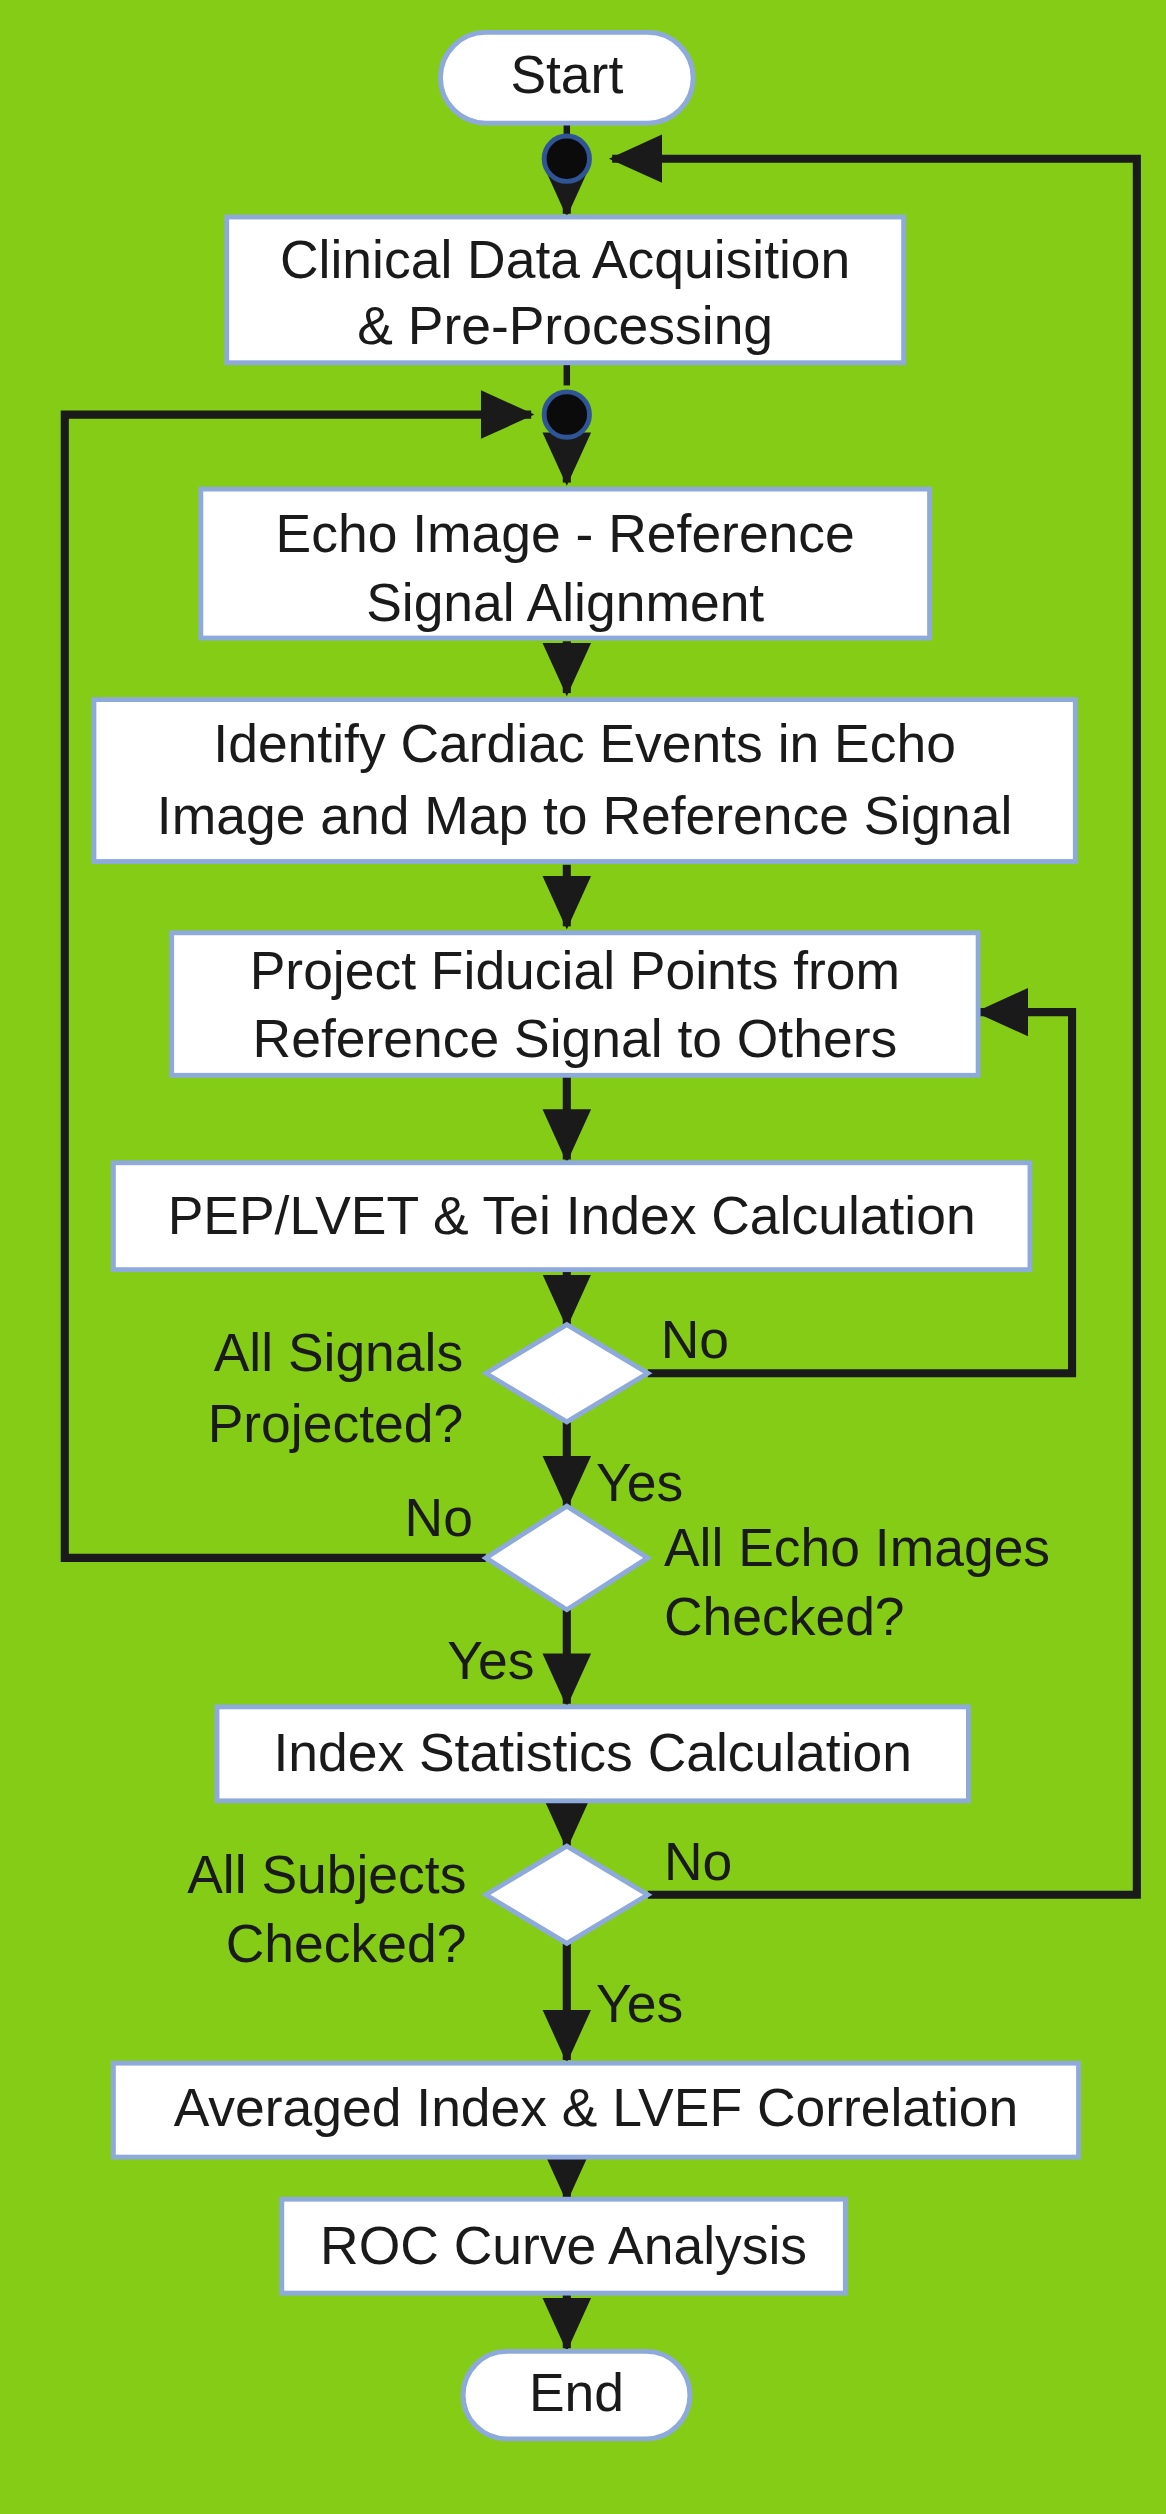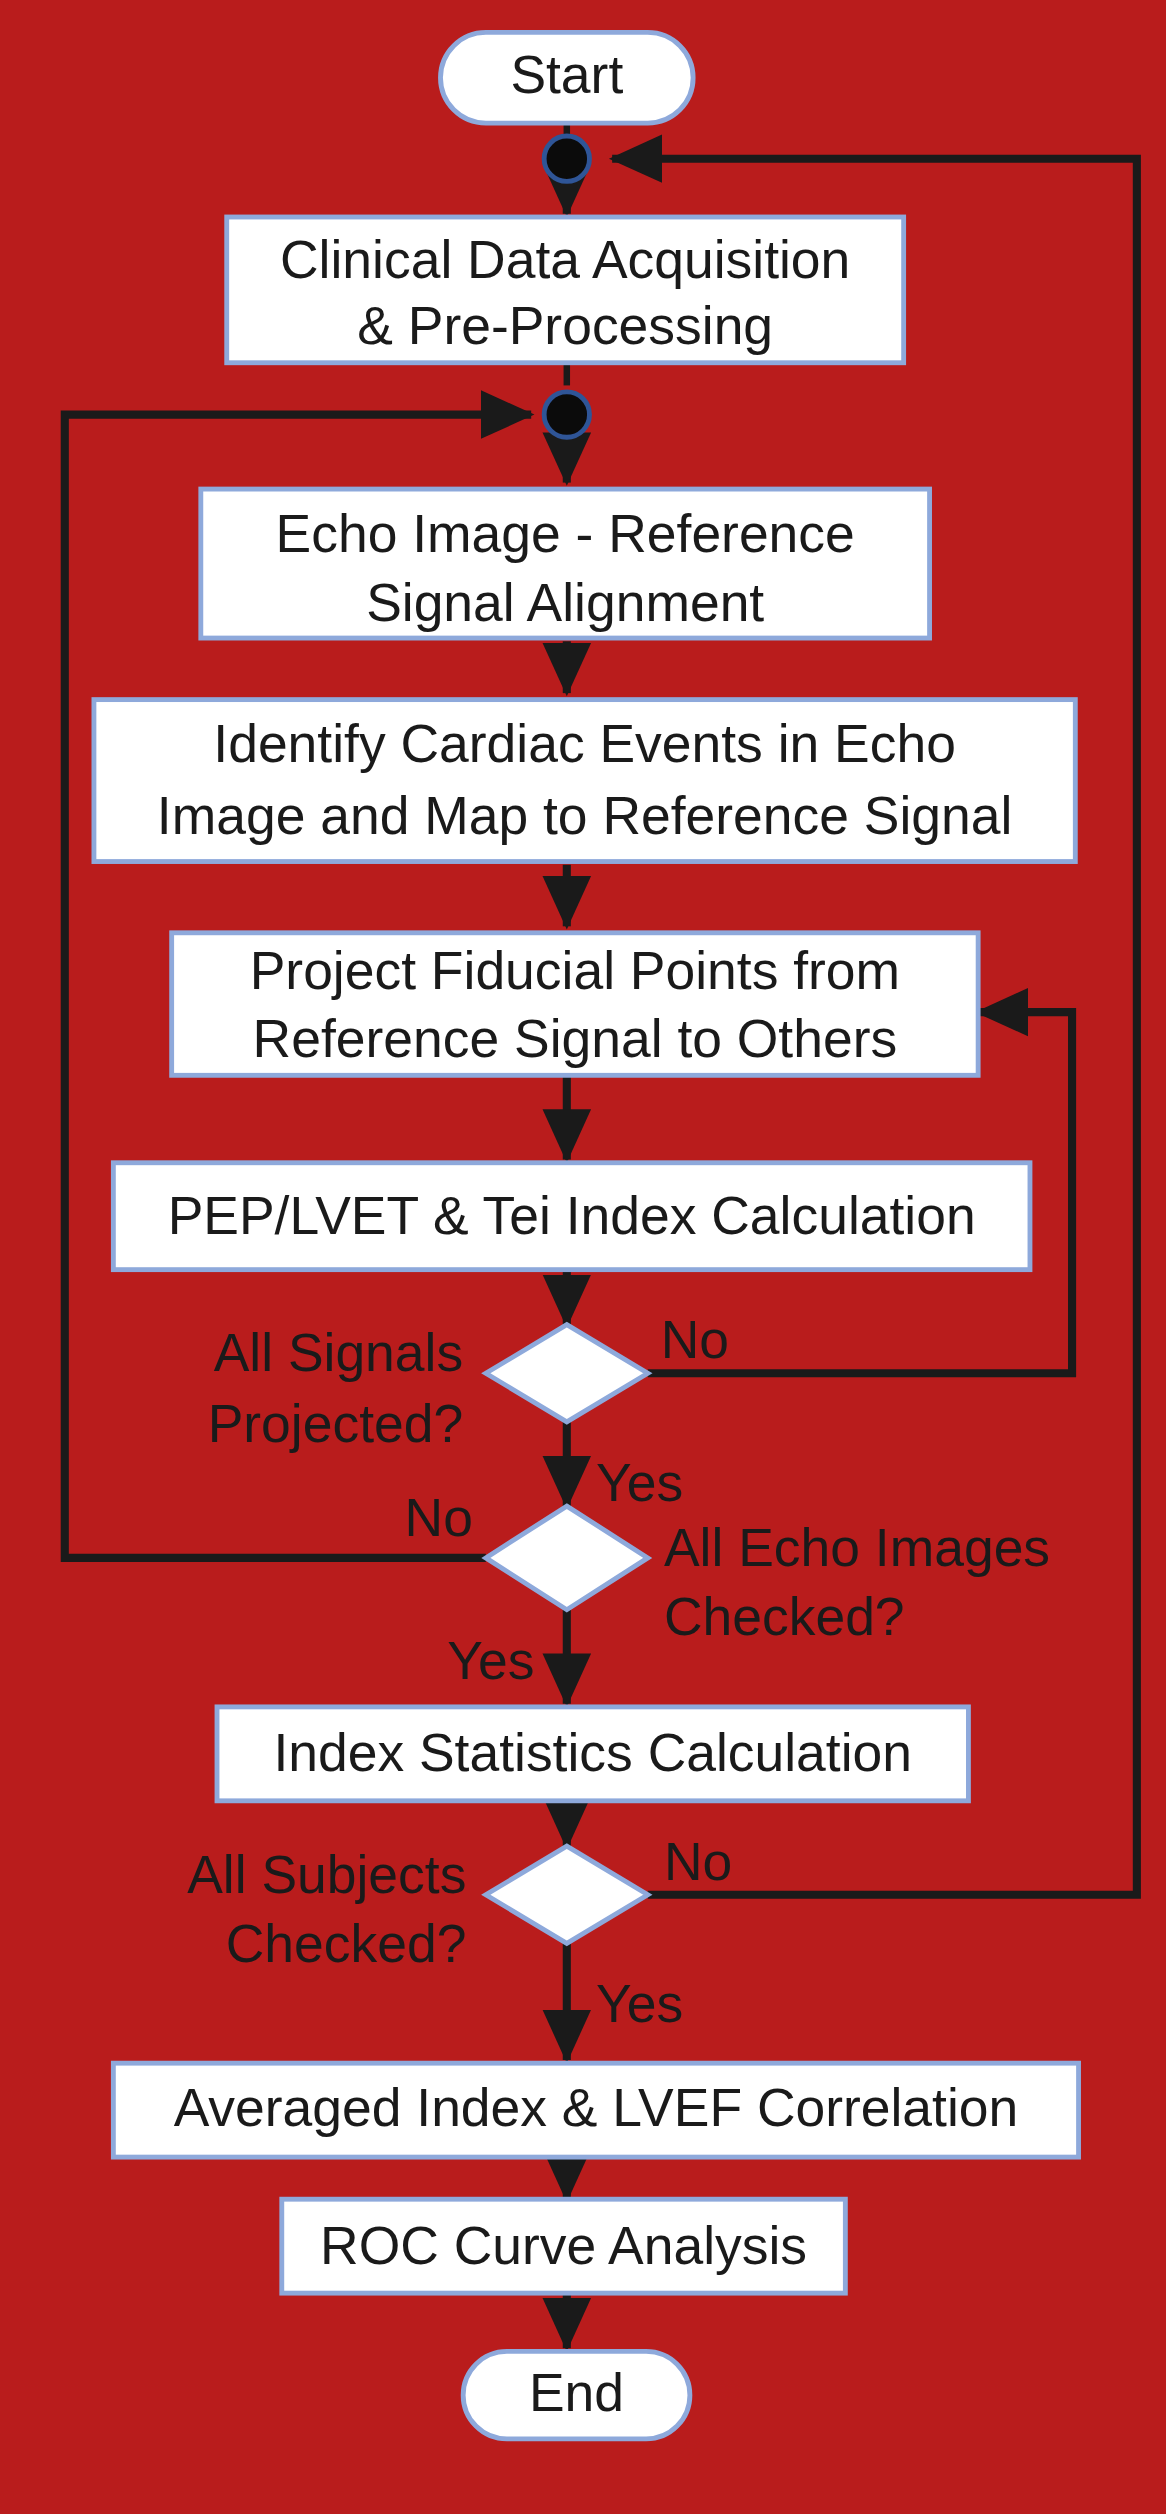--- a/index.html
+++ b/index.html
@@ -1,17 +1,17 @@
 <!DOCTYPE html>
 <html><head>
 <meta charset="utf-8">
 <style>
   html,body{margin:0;padding:0;background:#ffffff;}
   body{font-family:"Liberation Sans",sans-serif;}
-  #page{position:relative;width:1166px;height:2514px;background:#b91c1c;overflow:hidden;}
+  #page{position:relative;width:1166px;height:2514px;background:#84cc16;overflow:hidden;}
   svg#flow{position:absolute;left:0;top:0;width:1166px;height:2514px;display:block;}
   .node-box{fill:#ffffff;stroke:#8EA9DB;stroke-width:3;}
   .node-term{fill:#ffffff;stroke:#8EA9DB;stroke-width:3;}
   .node-diamond{fill:#ffffff;stroke:#8EA9DB;stroke-width:3;}
   .node-dot{fill:#0b0b0b;stroke:#2f5597;stroke-width:3;}
   .edge{stroke:#1a1a1a;stroke-width:5;fill:none;}
   .edge-thin{stroke:#1a1a1a;stroke-width:4;fill:none;}
   .nlabel{font-family:"Liberation Sans",sans-serif;font-size:33px;fill:#1a1a1a;text-anchor:middle;dominant-baseline:middle;}
   .elabel{font-family:"Liberation Sans",sans-serif;font-size:33px;fill:#1a1a1a;dominant-baseline:middle;}
   .dlabel{font-family:"Liberation Sans",sans-serif;font-size:33px;fill:#1a1a1a;dominant-baseline:middle;}

